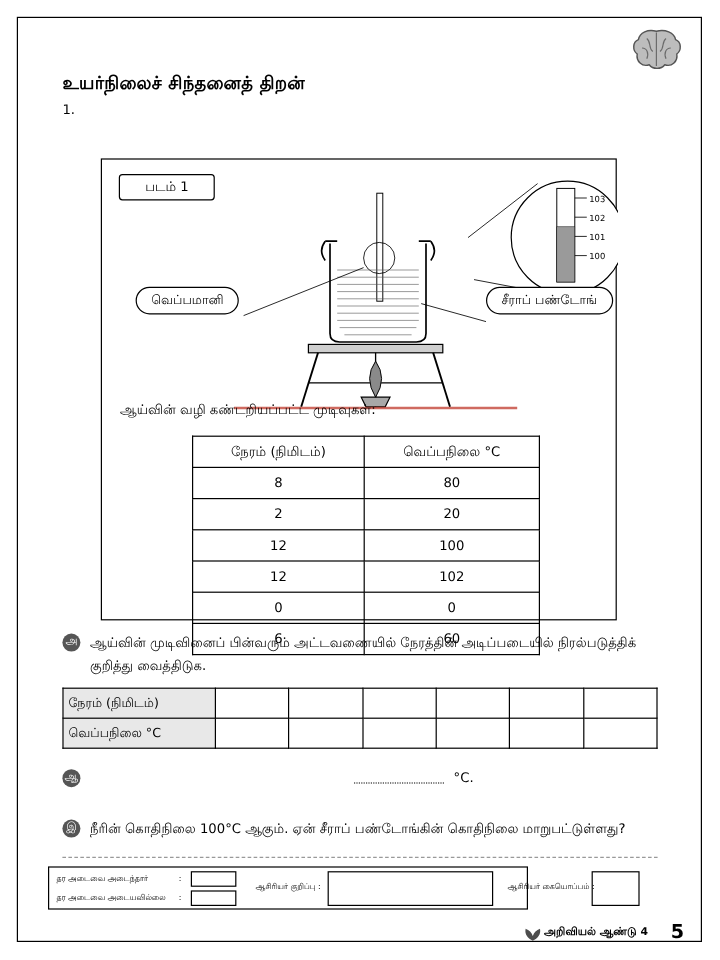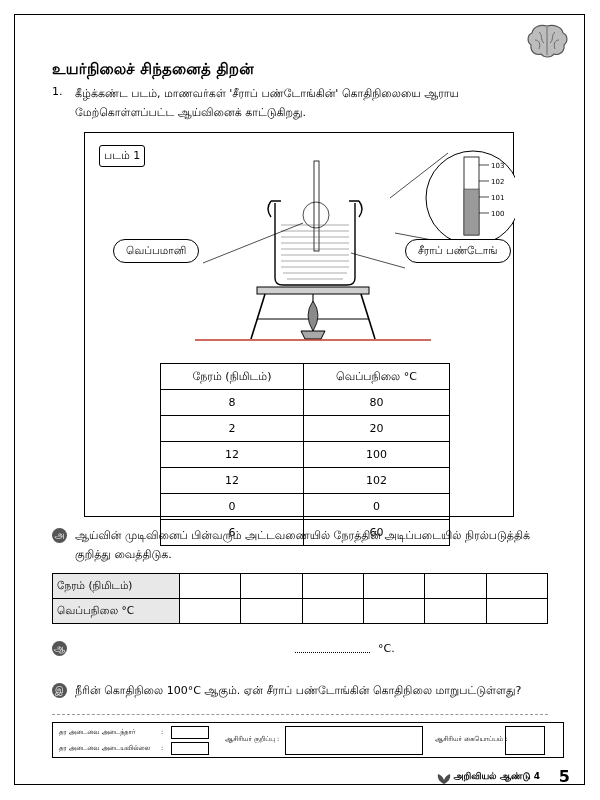--- a/index.html
+++ b/index.html
@@ -74,21 +74,21 @@
     border: 1px solid #000;
     box-sizing: border-box;
     background: #fff;
   }
   .diagram-label {
     position: absolute;
     left: 14px;
     top: 12px;
     border: 1px solid #000;
     border-radius: 3px;
-    padding: 3px 4px;
+    padding: 3px 21px;
     font-size: 11px;
     background: #fff;
   }
 
   .callout {
     position: absolute;
     border: 1px solid #000;
     border-radius: 12px;
     padding: 4px 12px;
     font-size: 10.5px;
@@ -156,23 +156,23 @@
     padding: 2px 4px;
   }
   table.answers td.head {
     width: 118px;
     background: #e8e8e8;
   }
 
   
   .footer-box {
     position: absolute;
-    left: 52px;
+    left: 40px;
     top: 722px;
-    width: 512px;
+    width: 400px;
     height: 36px;
     border: 1px solid #000;
     box-sizing: border-box;
     font-size: 6.5px;
     text-decoration: underline;
   }
   .footer-box .cell {
     position: absolute;
     white-space: nowrap;
   }
@@ -220,21 +220,20 @@
   <div class="title">உயர்நிலைச் சிந்தனைத் திறன்</div>
 
   <div class="brain-icon">
     <svg width="46" height="40" viewBox="0 0 46 40">
       <path d="M23 4 C16 2 9 5 8 11 C3 13 3 20 7 23 C6 29 11 34 17 32 C20 36 27 36 30 32 C36 34 41 29 40 23 C44 20 44 13 39 11 C38 5 30 2 23 4 Z" fill="#bdbdbd" stroke="#555" stroke-width="1.2"></path>
       <path d="M23 5 L23 33 M15 10 C19 13 16 18 20 21 M31 10 C27 13 30 18 26 21 M11 18 C15 18 17 22 15 27 M35 18 C31 18 29 22 31 27" fill="none" stroke="#6b6b6b" stroke-width="1"></path>
     </svg>
   </div>
 
   <div class="q1-num">1.</div>
-  <div class="q1-text">கீழ்க்கண்ட படம், மாணவர்கள் 'சீராப் பண்டோங்கின்' கொதிநிலையை ஆராய மேற்கொள்ளப்பட்ட ஆய்வினைக் காட்டுகிறது.</div>
 
   <div class="diagram-box">
     <div class="diagram-label">படம் 1</div>
 
     <svg width="430" height="210" viewBox="0 0 430 210" style="position:absolute;left:0;top:10px;">
 
       <line x1="305" y1="55" x2="363" y2="10" stroke="#000" stroke-width="0.7"></line>
       <line x1="310" y1="90" x2="363" y2="100" stroke="#000" stroke-width="0.7"></line>
 
       <circle cx="388" cy="55" r="47" fill="#fff" stroke="#000" stroke-width="1"></circle>
@@ -287,20 +286,21 @@
       <line x1="110" y1="197" x2="346" y2="197" stroke="#c0392b" stroke-width="2.2" opacity="0.75"></line>
 
       <line x1="118" y1="120" x2="218" y2="80" stroke="#000" stroke-width="0.7"></line>
       <line x1="320" y1="125" x2="266" y2="110" stroke="#000" stroke-width="0.7"></line>
     </svg>
 
     <div class="callout callout-thermo">வெப்பமானி</div>
     <div class="callout callout-beaker">சீராப் பண்டோங்</div>
   </div>
 
+  <div class="results-label">ஆய்வின் வழி கண்டறியப்பட்ட முடிவுகள்:</div>
 
   <table class="results">
     <tbody>
         <tr>
       <th>நேரம் (நிமிடம்)</th>
       <th>வெப்பநிலை °C</th>
     </tr>
     <tr>
       <td>8</td>
       <td>80</td>

